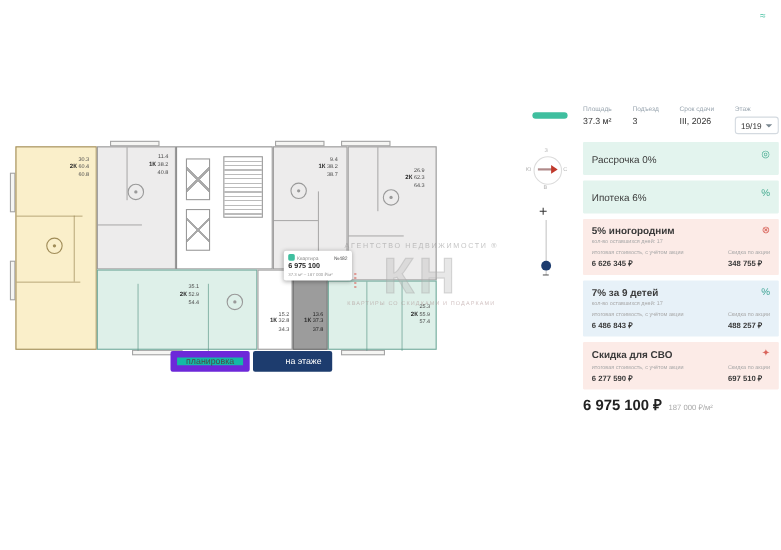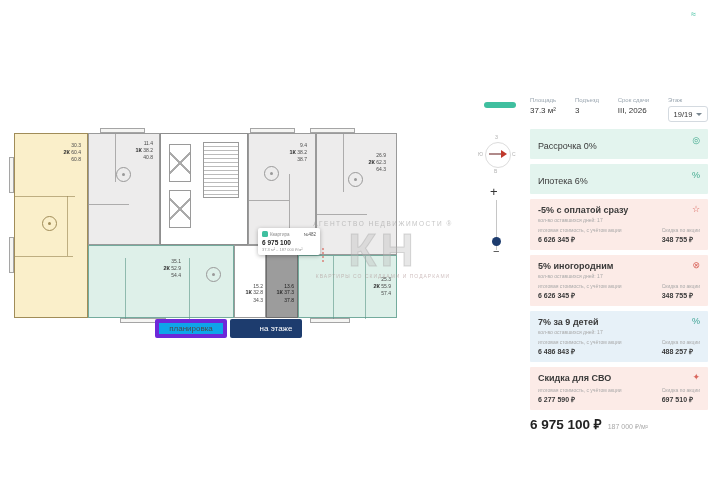--- a/index.html
+++ b/index.html
@@ -49,21 +49,21 @@
   .wm-l1{font-size:6.5px;letter-spacing:1.5px;color:rgba(150,150,150,.55);}
   .wm-big{font-size:46px;font-weight:bold;line-height:1;color:rgba(185,185,185,.35);
         -webkit-text-stroke:1px rgba(170,170,170,.45);letter-spacing:4px;}
   .wm-l2{font-size:5px;letter-spacing:1px;color:rgba(170,140,140,.55);}
   .wm-red{position:absolute;left:34px;top:28px;width:2px;height:14px;
         background:repeating-linear-gradient(to bottom,#d9655c 0 2px,transparent 2px 4px);opacity:.6;}
 
   
   .tab{position:absolute;top:319px;width:72px;height:19px;box-sizing:border-box;font-size:8px;
         display:flex;align-items:center;justify-content:center;border-radius:2px;cursor:pointer;}
-  .tab-plan{left:155px;background:#0ea5e9;border:4px solid #6d28d9;color:#4a4a4a;}
+  .tab-plan{left:155px;background:#14b8a6;border:6px solid #6d28d9;color:#4a4a4a;}
   .tab-floor{left:230px;background:#1d3c6e;color:#fff;padding-left:20px;}
 
   
   .compass{position:absolute;left:478px;top:134px;width:38px;height:40px;}
   .compass-circle{position:absolute;left:7px;top:8px;width:24px;height:24px;border:1px solid #dcdcdc;border-radius:50%;}
   .compass-letter{position:absolute;font-size:5px;color:#b3b3b3;}
   .cl-top{left:17px;top:0px;}  .cl-right{left:34px;top:17px;}
   .cl-bottom{left:16px;top:34px;} .cl-left{left:0px;top:17px;}
   .needle-tail{position:absolute;left:11px;top:19px;width:13px;height:2px;background:#b08a8a;}
   .needle-head{position:absolute;left:23px;top:16px;width:0;height:0;
@@ -281,35 +281,20 @@
     <div class="row row-green">
       <span class="row-title">Рассрочка 0%</span>
       <span class="row-icon ic-green">◎</span>
     </div>
 
     <div class="row row-green">
       <span class="row-title">Ипотека 6%</span>
       <span class="row-icon ic-green">%</span>
     </div>
 
-    <div class="row row-red">
-      <div class="row-title bold">-5% с оплатой сразу</div>
-      <div class="row-days">кол-во оставшихся дней: 17</div>
-      <div class="row-cols">
-        <div>
-          <div class="clbl">итоговая стоимость, с учётом акции</div>
-          <div class="cval">6 626 345 ₽</div>
-        </div>
-        <div>
-          <div class="clbl">Скидка по акции</div>
-          <div class="cval">348 755 ₽</div>
-        </div>
-      </div>
-      <span class="row-icon ic-red">☆</span>
-    </div>
 
     <div class="row row-red">
       <div class="row-title bold">5% иногородним</div>
       <div class="row-days">кол-во оставшихся дней: 17</div>
       <div class="row-cols">
         <div>
           <div class="clbl">итоговая стоимость, с учётом акции</div>
           <div class="cval">6 626 345 ₽</div>
         </div>
         <div>

